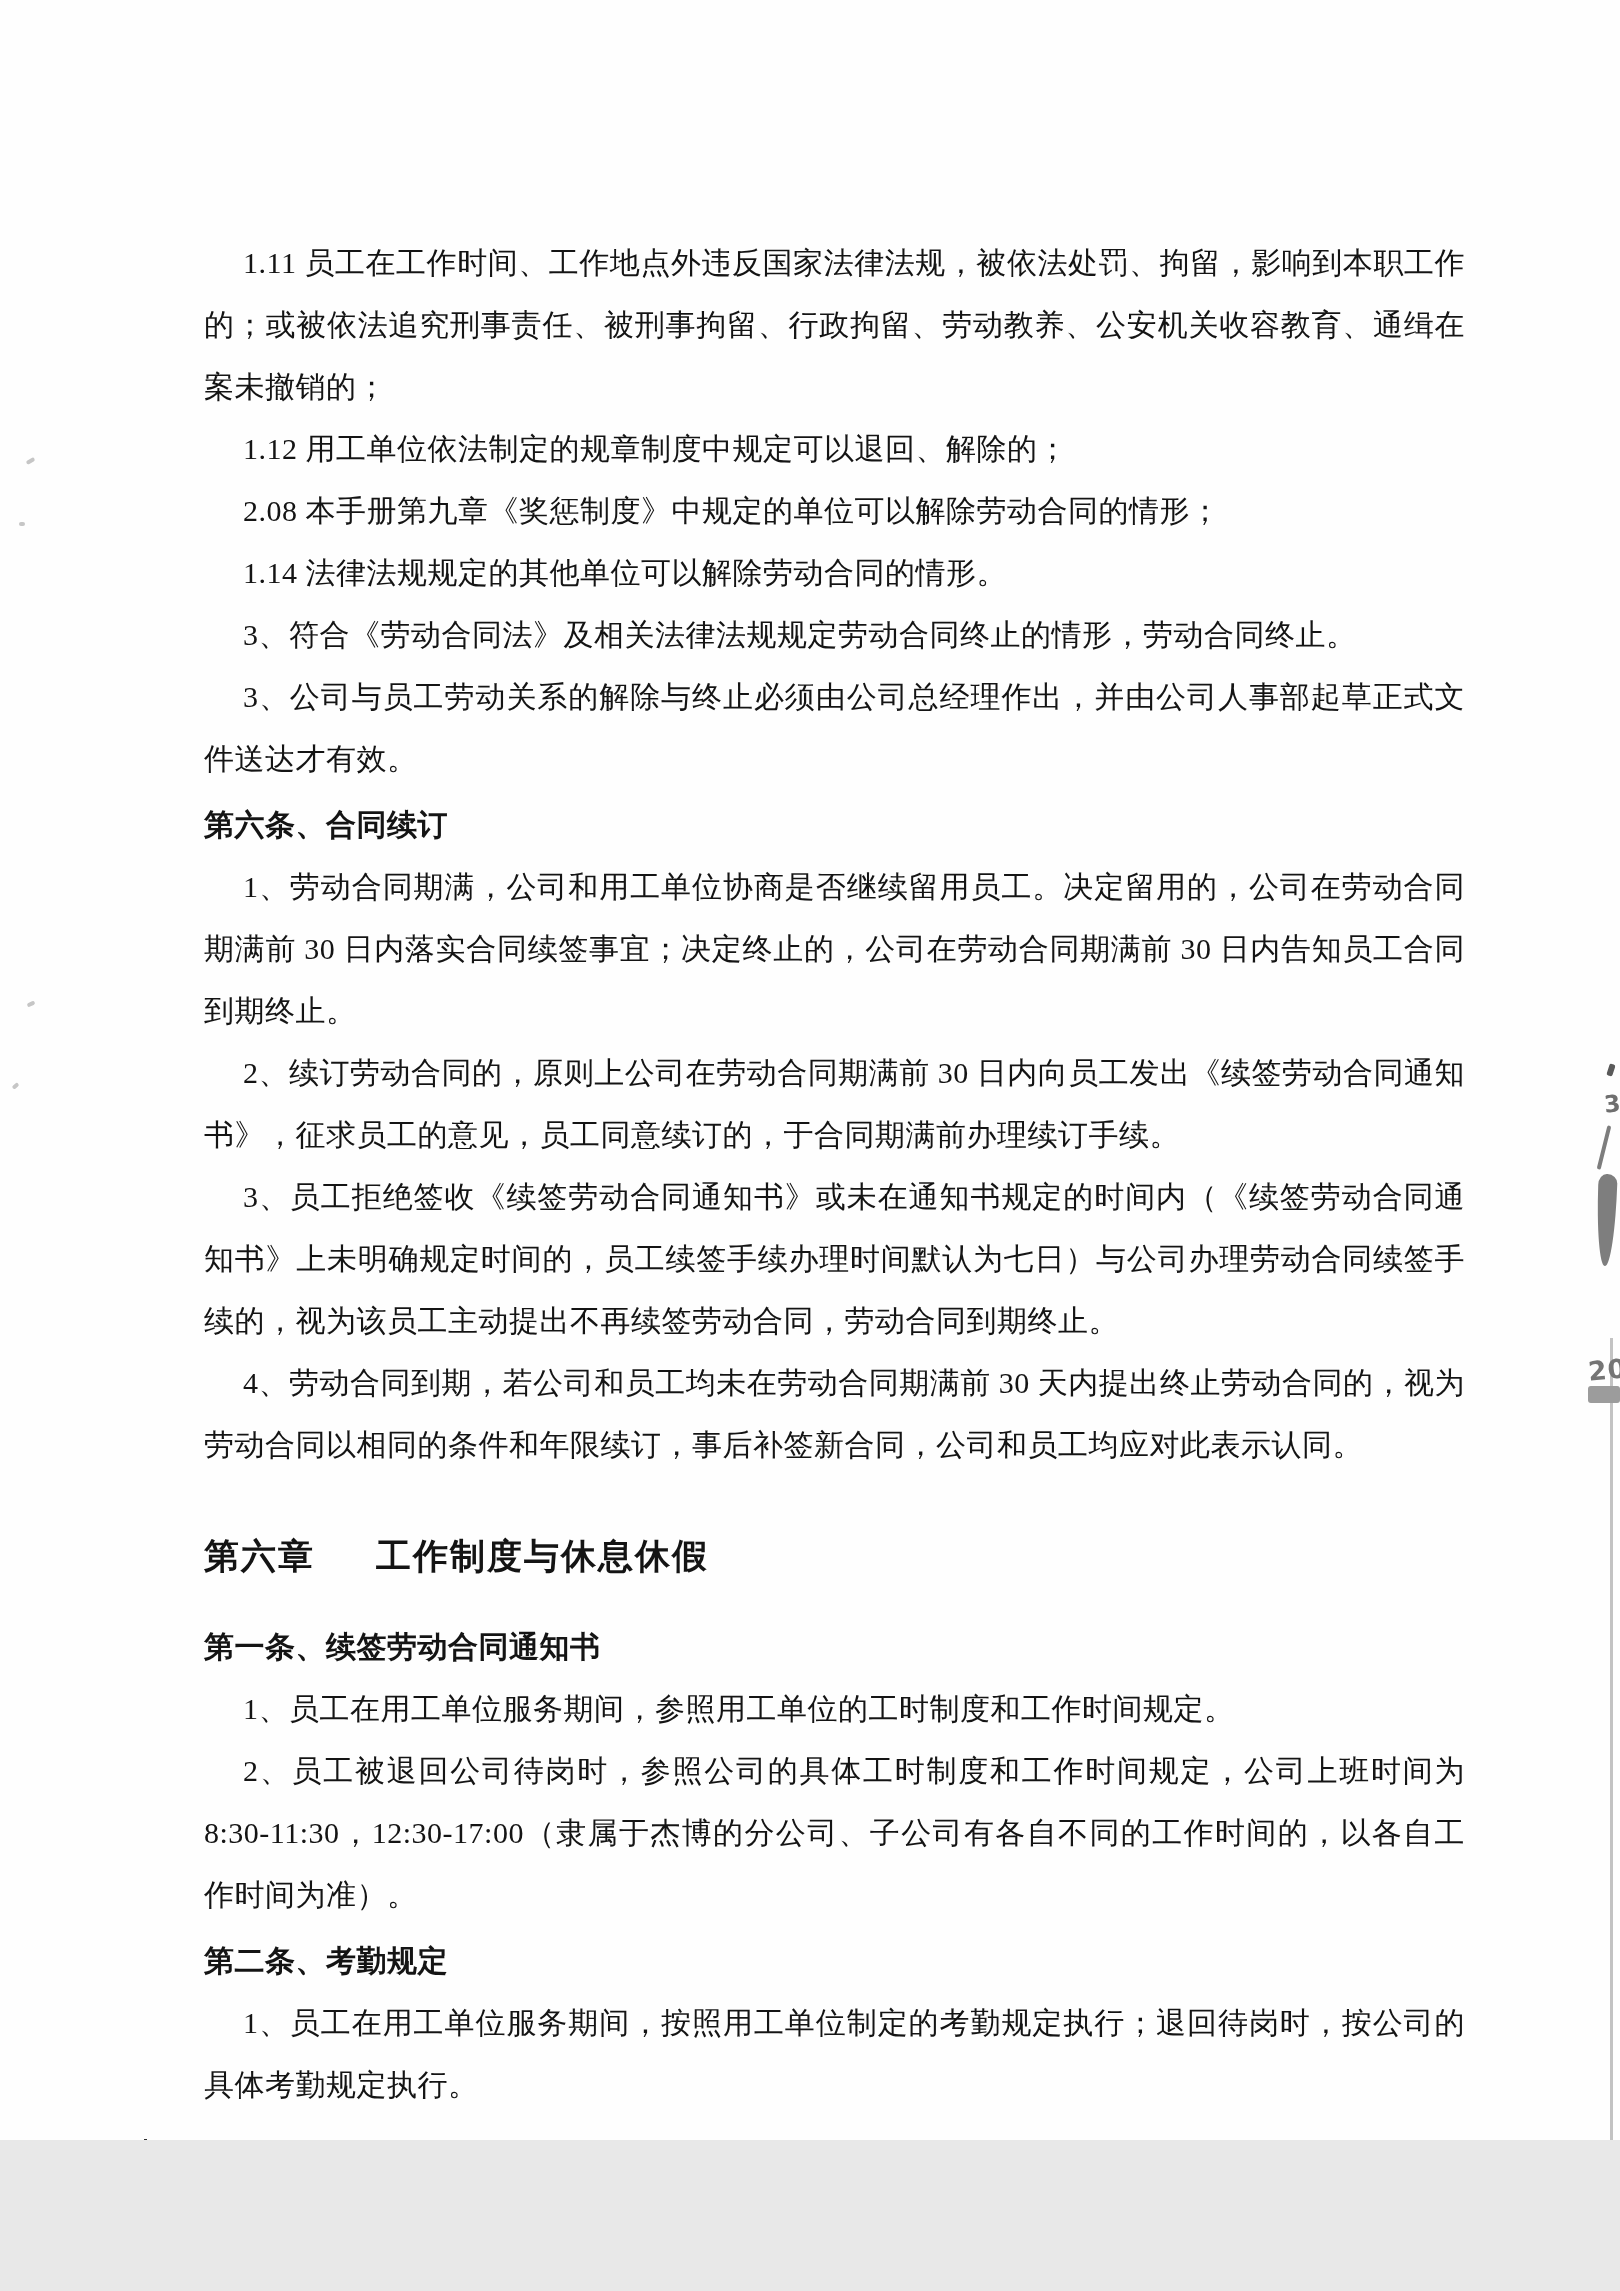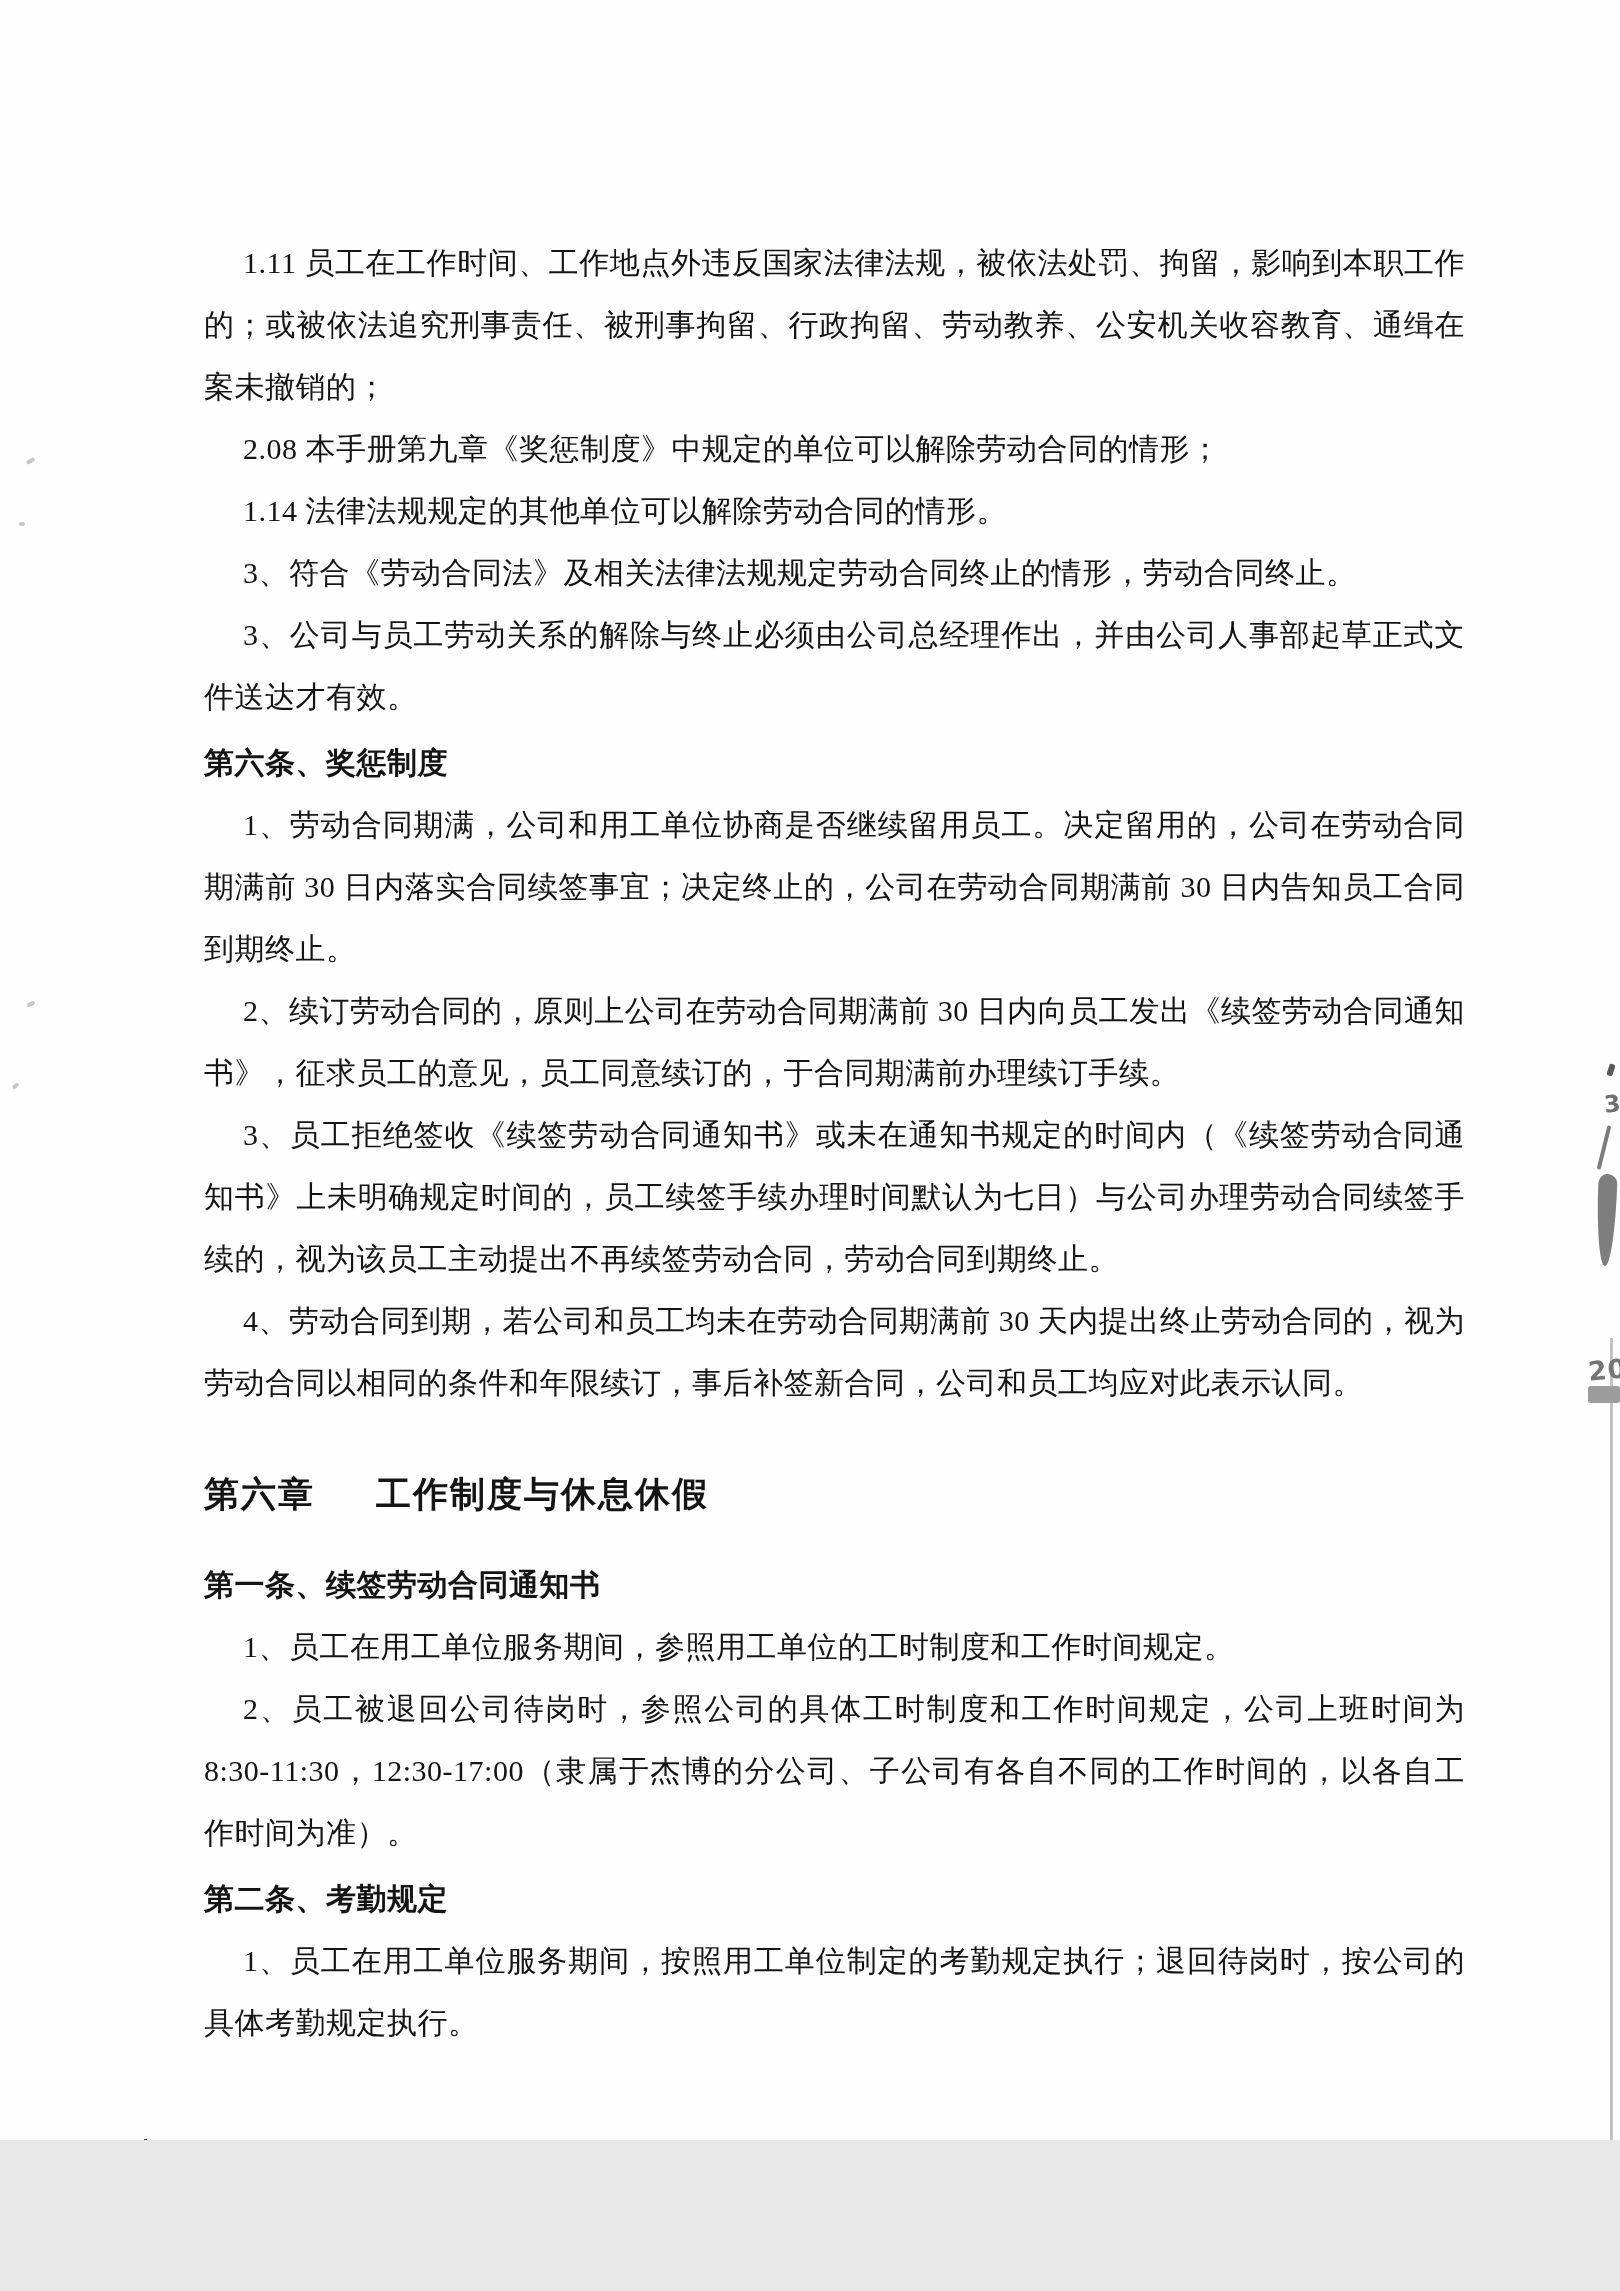--- a/index.html
+++ b/index.html
@@ -83,25 +83,26 @@
   .lspeck.s3 { left:27.4px;  top:1002px; width:7.8px; height:3.9px; transform:rotate(-25deg); }
   .lspeck.s4 { left:11.8px;  top:1084px; width:6.9px; height:3.9px; transform:rotate(-40deg); }
 </style>
 </head>
 <body>
 
 <div class="page">
 
   <div class="doc">
     <p class="para">1.11 员工在工作时间、工作地点外违反国家法律法规，被依法处罚、拘留，影响到本职工作的；或被依法追究刑事责任、被刑事拘留、行政拘留、劳动教养、公安机关收容教育、通缉在案未撤销的；</p>
+    <p class="para">1.12 用工单位依法制定的规章制度中规定可以退回、解除的；</p>
     <p class="para">2.08 本手册第九章《奖惩制度》中规定的单位可以解除劳动合同的情形；</p>
     <p class="para">1.14 法律法规规定的其他单位可以解除劳动合同的情形。</p>
     <p class="para">3、符合《劳动合同法》及相关法律法规规定劳动合同终止的情形，劳动合同终止。</p>
     <p class="para">3、公司与员工劳动关系的解除与终止必须由公司总经理作出，并由公司人事部起草正式文件送达才有效。</p>
-    <p class="heading">第六条、奖惩制度</p>
+    <p class="heading">第六条、合同续订</p>
     <p class="para">1、劳动合同期满，公司和用工单位协商是否继续留用员工。决定留用的，公司在劳动合同期满前 30 日内落实合同续签事宜；决定终止的，公司在劳动合同期满前 30 日内告知员工合同到期终止。</p>
     <p class="para">2、续订劳动合同的，原则上公司在劳动合同期满前 30 日内向员工发出《续签劳动合同通知书》，征求员工的意见，员工同意续订的，于合同期满前办理续订手续。</p>
     <p class="para">3、员工拒绝签收《续签劳动合同通知书》或未在通知书规定的时间内（《续签劳动合同通知书》上未明确规定时间的，员工续签手续办理时间默认为七日）与公司办理劳动合同续签手续的，视为该员工主动提出不再续签劳动合同，劳动合同到期终止。</p>
     <p class="para">4、劳动合同到期，若公司和员工均未在劳动合同期满前 30 天内提出终止劳动合同的，视为劳动合同以相同的条件和年限续订，事后补签新合同，公司和员工均应对此表示认同。</p>
 
     <div class="chapter">
       <span>第六章</span><span class="gap"></span><span>工作制度与休息休假</span>
     </div>
 
     <p class="heading">第一条、续签劳动合同通知书</p>

